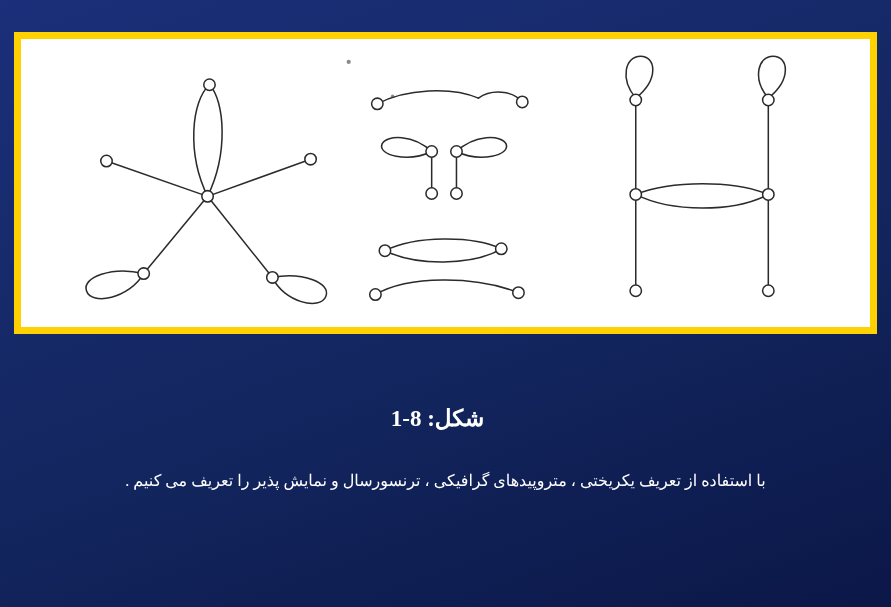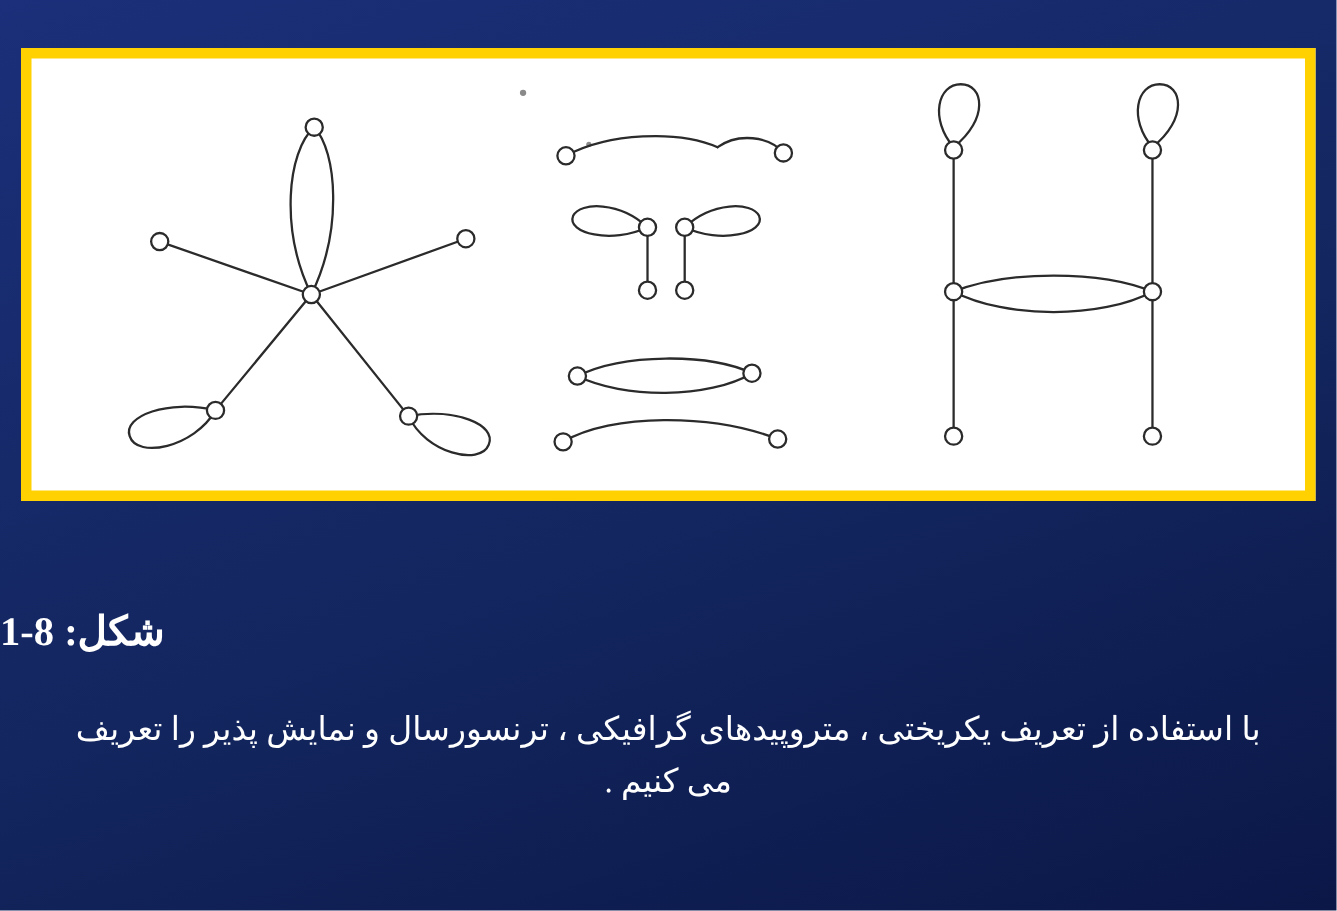--- a/index.html
+++ b/index.html
@@ -32,36 +32,36 @@
   .figure-frame svg {
     display: block;
     width: 100%;
     height: 100%;
   }
   .caption {
     position: absolute;
     left: 0;
     right: 16px;
     top: 405px;
-    text-align: left;
+    text-align: center;
     color: #ffffff;
     font-family: "Liberation Serif", serif;
-    font-size: 27px;
+    font-size: 23px;
     font-weight: bold;
     letter-spacing: 0.4px;
   }
   .body-text {
     position: absolute;
     left: 40px;
     right: 40px;
     top: 468px;
     text-align: center;
     color: #ffffff;
     font-family: "Liberation Serif", serif;
-    font-size: 22px;
+    font-size: 16px;
     line-height: 1.6;
     direction: rtl;
   }
   
   .edge {
     fill: none;
     stroke: #2b2b2b;
     stroke-width: 1.6;
     stroke-linecap: round;
   }

